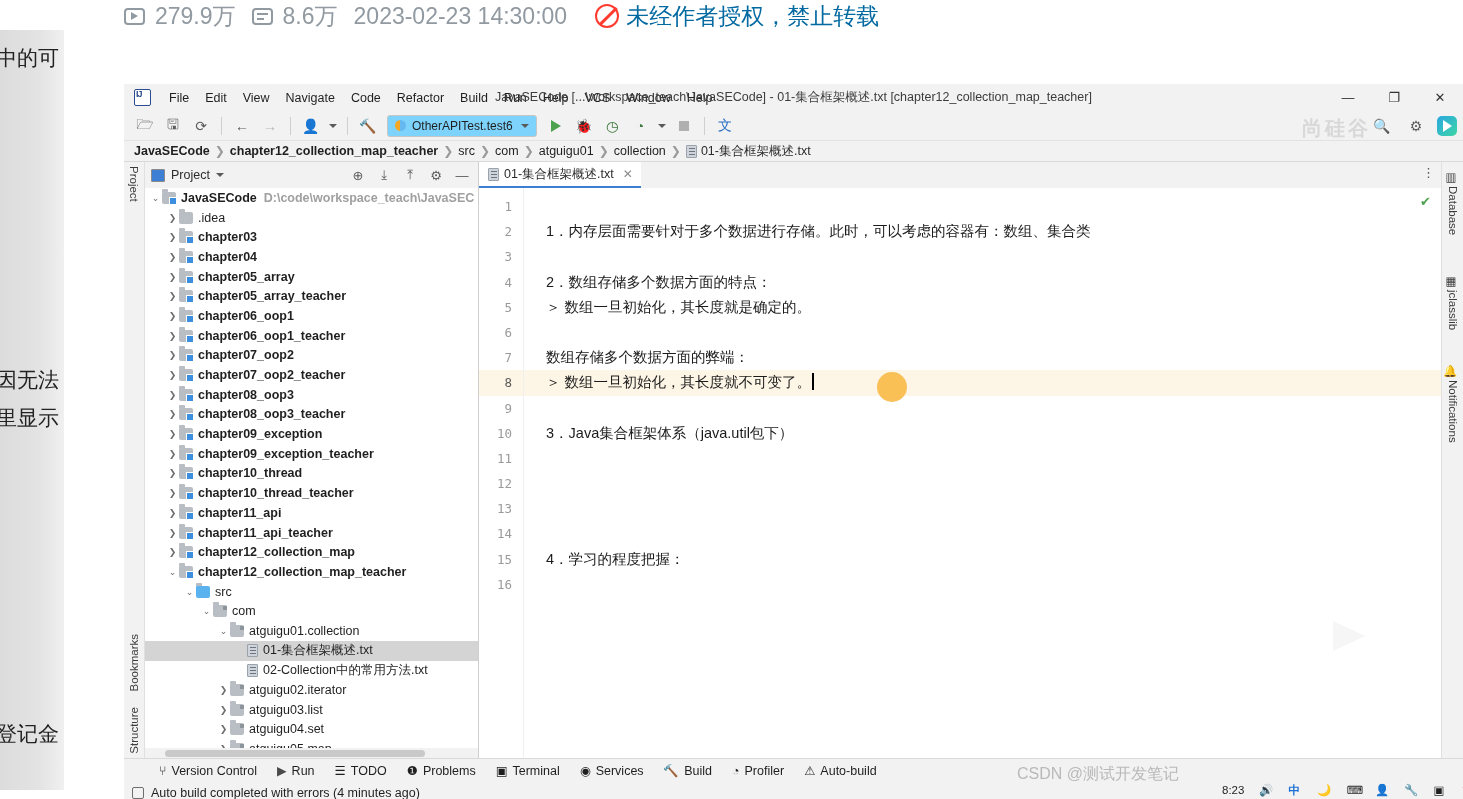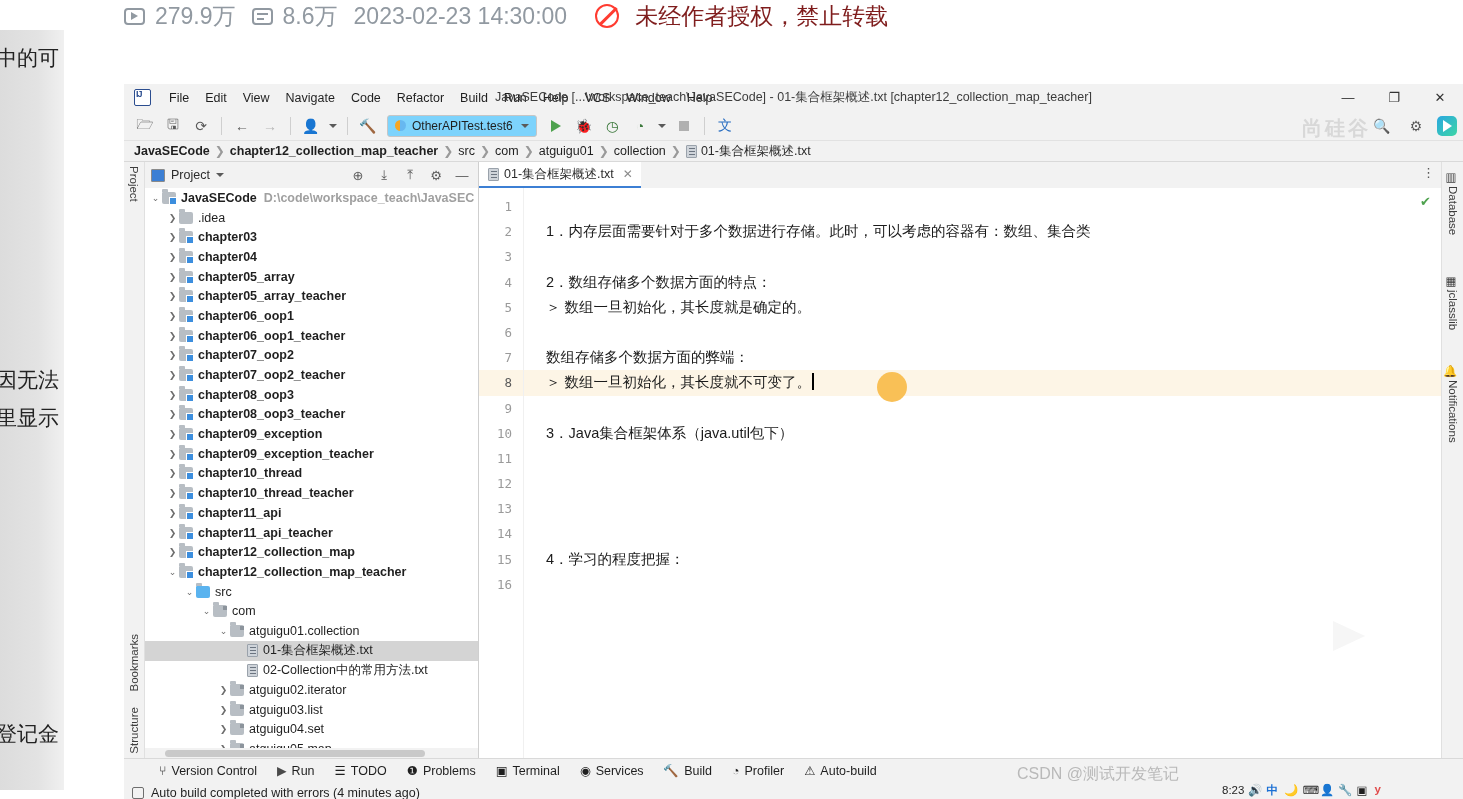--- a/index.html
+++ b/index.html
@@ -16,21 +16,21 @@
   .page-stats {
     position: absolute; left: 124px; top: 0px; height: 32px;
     display: flex; align-items: center; gap: 10px;
     font-size: 23px; color: #9199a1; white-space: nowrap;
   }
   .page-stats .ic { display:inline-block; width:21px; height:17px; border:2px solid #9199a1; border-radius:4px; position:relative; }
   .page-stats .ic.play::after{ content:""; position:absolute; left:5px; top:2.5px; border-left:7px solid #9199a1; border-top:4px solid transparent; border-bottom:4px solid transparent;}
   .page-stats .ic.danmu::before{content:""; position:absolute; left:3px; top:3px; width:11px; height:2px; background:#9199a1;}
   .page-stats .ic.danmu::after{content:""; position:absolute; left:3px; top:8px; width:7px; height:2px; background:#9199a1;}
   .page-stats .txt { margin-right: 6px; }
-  .page-stats .copyright { color:#7f1d1d; display:flex; align-items:center; gap:16px; margin-left:12px; }
+  .page-stats .copyright { color:#0369a1; display:flex; align-items:center; gap:7px; margin-left:12px; }
   .no-circle { width:24px; height:24px; border:2.5px solid #ff3b30; border-radius:50%; position:relative; display:inline-block; }
   .no-circle::after { content:""; position:absolute; left:-1px; top:9px; width:24px; height:2.5px; background:#ff3b30; transform:rotate(-45deg); }
 
   .left-strip {
     position: absolute; left: 0; top: 30px; width: 64px; height: 760px;
     background: linear-gradient(to right, #dcdcdc 0%, #e3e3e3 60%, #f0f0f0 100%);
     overflow: hidden;
   }
   .left-strip .frag {
     position: absolute; left: -4px; font-size: 21px; color: #222; white-space: nowrap;
@@ -151,21 +151,21 @@
   
   .tw-bar { height: 24px; background: #f2f2f2; display: flex; align-items: center; padding-left: 26px; gap: 2px;
             border-top: 1px solid #d9d9d9; font-size: 12.5px; }
   .tw { display: flex; align-items: center; gap: 5px; padding: 2px 9px; color: #1f1f1f; }
   .statusbar { height: 22px; background: #f2f2f2; display: flex; align-items: center; padding-left: 8px; gap: 7px;
                font-size: 12.5px; color: #1f1f1f; position: relative;}
   .sb-ic { width: 12px; height: 12px; border: 1.3px solid #6e6e6e; border-radius: 2px;}
 
   
   .taskbar { position: absolute; left: 1222px; top: 781px; width: 241px; height: 18px;
-             display: flex; align-items: center; gap: 4px; font-size: 11.5px; color: #1f1f1f; }
+             display: flex; align-items: center; gap: 15px; font-size: 11.5px; color: #1f1f1f; }
   .tb-ic { width: 14px; height: 14px; flex: none; }
   .csdn-wm { position: absolute; right: 10px; top: 764px; font-size: 16px; color: #b9b9b9; white-space: nowrap; }
 </style>
 </head>
 <body>
 
 <div id="root">
 
   <div class="page-stats">
     <span class="ic play"></span>

